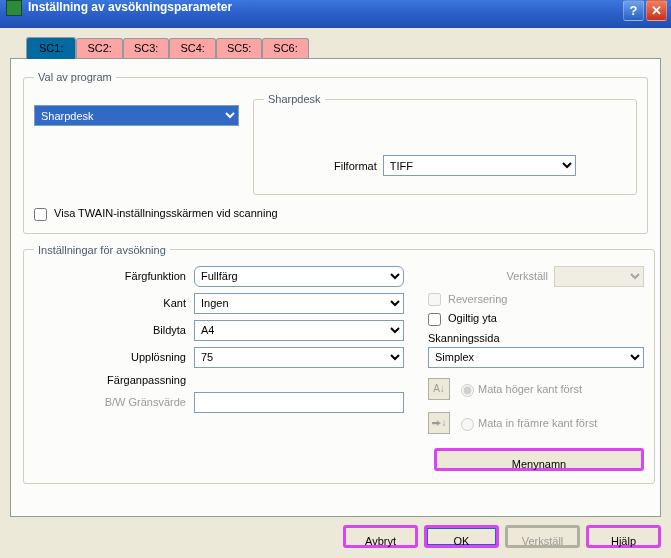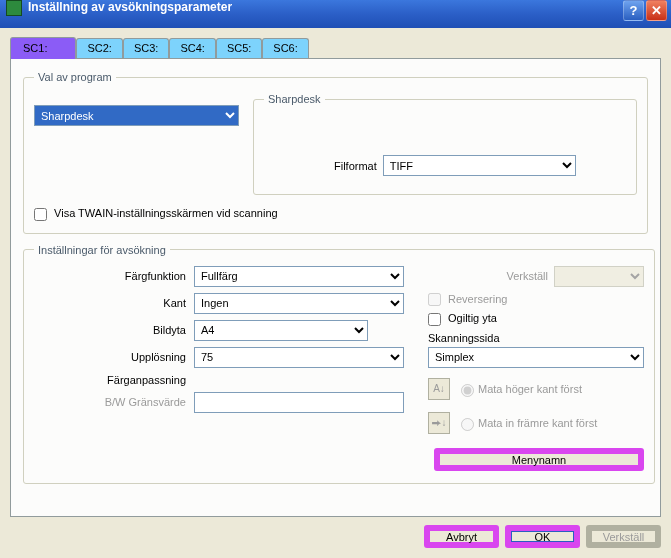--- a/index.html
+++ b/index.html
@@ -51,31 +51,32 @@
     display: flex;
     align-items: flex-end;
     height: 22px;
     position: relative;
     z-index: 2;
   }
   .tab {
     padding: 3px 10px 4px 10px;
     border: 1px solid #919b9c;
     border-bottom: none;
-    background: #7dd3fc;
+    background: #fca5a5;
     margin-right: 0px;
     border-radius: 3px 3px 0 0;
     position: relative;
     font-size: 11px;
   }
   .tab.active {
-    background: #8b5cf6;
-    padding: 4px 28px 5px 12px;
+    background: #0369a1;
+    padding: 4px 12px 5px 12px;
     margin-bottom: -1px;
     z-index: 3;
+    margin-left: 16px;
   }
   .tabpanel {
     border: 1px solid #919b9c;
     background: #fcfcfb;
     flex: 1;
     padding: 10px 12px;
     position: relative;
     overflow: hidden;
   }
   fieldset {
@@ -118,25 +119,25 @@
     border: 1px solid #b0b0a0;
     background: #ece9d8;
     margin-right: 6px;
     display: flex; align-items: center; justify-content: center;
     font-size: 10px;
     color: #9a9a9a;
   }
   .btn {
     height: 23px;
     min-width: 75px;
-    border: 6px solid #d946ef;
+    border: 3px solid #d946ef;
     background: #ece9d8;
     font-family: Tahoma, sans-serif;
     font-size: 11px;
-    padding: 0 10px;
+    padding: 7px 10px;
     margin-left: 6px;
     border-radius: 3px;
   }
   .btn:disabled { color: #9a9a9a; border-color:#b0b0a0; }
   .btn.default { box-shadow: 0 0 0 1px #2a5fc0 inset; }
   .buttonbar {
     display: flex;
     justify-content: flex-end;
     padding-top: 8px;
   }
@@ -199,29 +200,29 @@
       </div>
     </fieldset>
 
     <fieldset>
       <legend>Inställningar för avsökning</legend>
 
       <div style="display:flex;">
         <div style="width:380px;">
           <div class="row">
             <div class="label-right">Färgfunktion</div>
-            <select style="width:210px;"><option selected="">Fullfärg</option></select>
+            <select style="width:210px;border-radius:6px;"><option selected="">Fullfärg</option></select>
           </div>
           <div class="row">
             <div class="label-right">Kant</div>
             <select style="width:210px;"><option selected="">Ingen</option></select>
           </div>
           <div class="row">
             <div class="label-right">Bildyta</div>
-            <select style="width:174px;"><option selected="">A4</option></select>
+            <select style="width:210px;"><option selected="">A4</option></select>
           </div>
           <div class="row">
             <div class="label-right">Upplösning</div>
             <select style="width:210px;"><option selected="">75</option></select>
           </div>
           <div class="row">
             <div class="label-right">Färganpassning</div>
           </div>
           <div class="row">
             <div class="label-right disabled">B/W Gränsvärde</div>
@@ -265,14 +266,15 @@
           </div>
         </div>
       </div>
     </fieldset>
   </div>
 
   <div class="buttonbar">
     <button class="btn">Avbryt</button>
     <button class="btn default">OK</button>
     <button class="btn" disabled="">Verkställ</button>
+    <button class="btn">Hjälp</button>
   </div>
 </div>
 
 </body></html>

